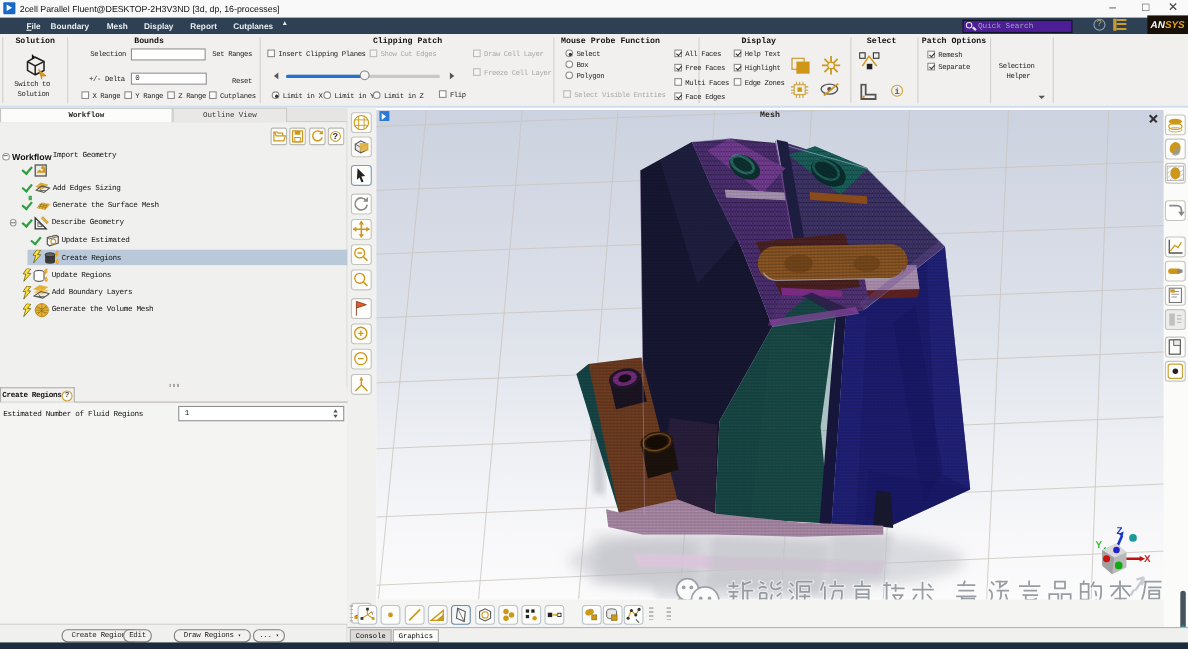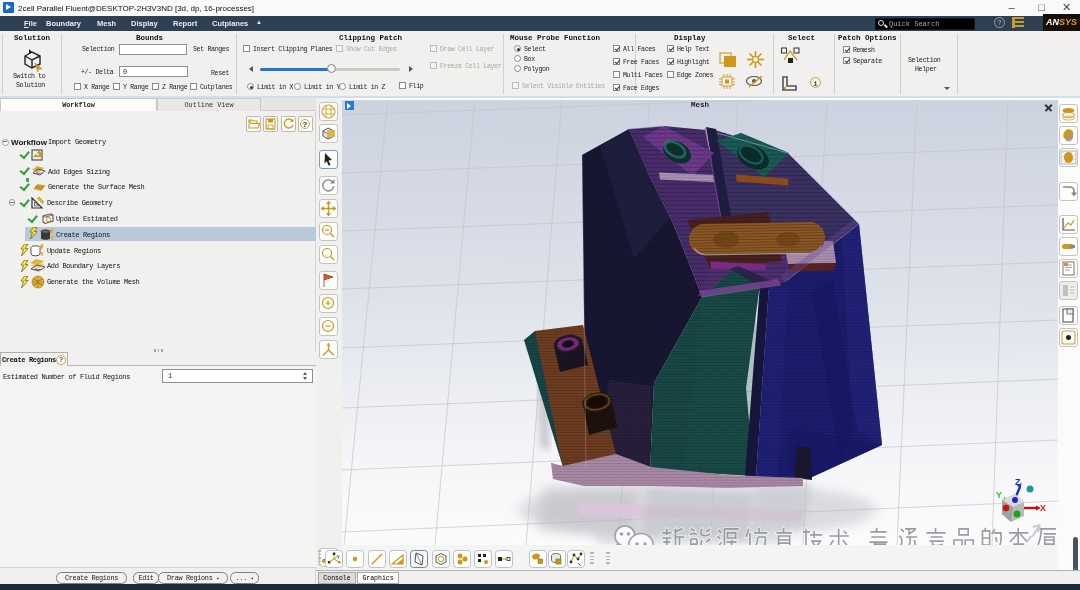--- a/index.html
+++ b/index.html
@@ -9,21 +9,21 @@
 #app{position:relative;width:1080px;height:590px;}
 
 #titlebar{left:0;top:0;width:1080px;height:16px;background:#f9f9f9;}
 #titletext{left:18px;top:3.5px;font-family:"Liberation Sans",sans-serif;font-size:8px;color:#111;}
 #appicon{left:3px;top:2px;width:11px;height:11px;background:#1868c8;border-radius:1px;}
 #appicon:after{content:"";position:absolute;left:3px;top:2px;border-left:5px solid #fff;border-top:3.5px solid transparent;border-bottom:3.5px solid transparent;}
 .winbtn{top:1px;width:13px;height:13px;color:#444;font-size:11px;line-height:13px;text-align:center;font-family:"Liberation Sans",sans-serif;}
 
 #menubar{left:0;top:16px;width:1080px;height:15px;background:#2e4054;}
 .mitem{position:absolute;top:18.5px;color:#e8edf2;font-size:7.5px;font-weight:bold;font-family:"Liberation Sans",sans-serif;}
-#qsearch{left:875px;top:17.5px;width:100px;height:12.5px;background:#000000;border:1px solid #0c1620;color:#9aa8b4;font-size:7px;line-height:11px;padding-left:13px;}
+#qsearch{left:875px;top:17.5px;width:100px;height:12.5px;background:#4c1d95;border:1px solid #0c1620;color:#9aa8b4;font-size:7px;line-height:11px;padding-left:13px;}
 #qsearch .mag{position:absolute;left:2px;top:1px;width:6px;height:6px;border:1.4px solid #dfe6ec;border-radius:50%;}
 #qsearch .mag:after{content:"";position:absolute;left:4.5px;top:4.5px;width:3.5px;height:1.6px;background:#dfe6ec;transform:rotate(45deg);}
 #ansyslogo{left:1043px;top:14px;width:37px;height:17px;background:#181007;color:#fff;font-family:"Liberation Sans",sans-serif;font-weight:bold;font-size:9px;line-height:17px;text-align:center;font-style:italic;}
 #ansyslogo span{color:#d8a21e;}
 
 #ribbon{left:0;top:31px;width:1080px;height:65px;background:#f1f0ee;}
 #ribbonline{left:0;top:96px;width:1080px;height:2px;background:#cfdfef;}
 .rsep{position:absolute;top:3px;width:1px;height:60px;background:#d2d0cc;}
 .rhead{position:absolute;top:3px;font-size:7.5px;font-weight:bold;color:#111;white-space:nowrap;}
 .rlab{position:absolute;font-size:6.6px;color:#222;white-space:nowrap;letter-spacing:-0.35px;}
@@ -111,21 +111,21 @@
     <div class="rhead" style="left:14px;top:34px;">Solution</div>
     <svg class="abs" style="left:21px;top:48px;" width="23" height="25" viewBox="0 0 23 25">
       <path d="M4 8 L11 4 L19 8 L19 16 L11 20 L4 16 Z" fill="none" stroke="#222" stroke-width="1.4"></path>
       <path d="M4 8 L11 12 L19 8 M11 12 L11 20" fill="none" stroke="#222" stroke-width="1.4"></path>
       <path d="M8 1 l3 3 l-3 2 z" fill="#111"></path>
       <path d="M14 15 l7 6 l-4 0 l0 3 z" fill="#e09a20" stroke="#b87c10" stroke-width="0.6"></path>
     </svg>
     <div class="rlab" style="left:13px;top:73px;">Switch to</div>
     <div class="rlab" style="left:16px;top:82px;">Solution</div>
 
-    <div class="rhead" style="left:136px;top:34px;">Bounds</div>
+    <div class="rhead" style="left:122px;top:34px;">Bounds</div>
     <div class="rlab" style="left:82px;top:46px;">Selection</div>
     <div class="inp" style="left:119px;top:44px;width:68px;height:11px;"></div>
     <div class="rlab" style="left:193px;top:46px;">Set Ranges</div>
     <div class="rlab" style="left:81px;top:69px;">+/- Delta</div>
     <div class="inp" style="left:119px;top:66px;width:69px;height:11px;padding-left:3px;line-height:10px;">0</div>
     <div class="rlab" style="left:211px;top:70px;">Reset</div>
     <div class="cb" style="left:74px;top:83px;"></div>
       <div class="rlab" style="left:84px;top:84px;">X Range</div>
     <div class="cb" style="left:113px;top:83px;"></div>
       <div class="rlab" style="left:123px;top:84px;">Y Range</div>
@@ -353,21 +353,21 @@
     <div class="abs" id="crbox"></div>
     <div class="trow" style="left:2px;top:355.5px;font-weight:bold;">Create Regions</div>
     <div class="abs" style="left:56px;top:354.5px;width:10px;height:10px;border:1.2px solid #caa23a;border-radius:50%;background:#fdfdfc;color:#555;font-size:7px;font-weight:bold;text-align:center;line-height:9px;">?</div>
     <div class="abs" id="form"></div>
     <div class="trow" style="left:3px;top:372.5px;">Estimated Number of Fluid Regions</div>
     <div class="inp" style="left:162px;top:369px;width:151px;height:13.5px;padding-left:5px;line-height:12.5px;">1</div>
     <div class="abs" style="left:303px;top:372px;border-bottom:3px solid #555;border-left:2.8px solid transparent;border-right:2.8px solid transparent;"></div>
     <div class="abs" style="left:303px;top:377px;border-top:3px solid #555;border-left:2.8px solid transparent;border-right:2.8px solid transparent;"></div>
 
     <div class="btn" style="left:56px;width:71px;">Create Regions</div>
-    <div class="btn" style="left:133px;width:26px;">Edit</div>
+    <div class="btn" style="left:112px;width:26px;">Edit</div>
     <div class="btn" style="left:158px;width:70px;">Draw Regions <span style="font-size:5px;">▾</span></div>
     <div class="btn" style="left:230px;width:29px;">... <span style="font-size:5px;">▾</span></div>
   </div>
 
   <div class="abs" id="canvas"></div>
   <div id="canvas-content">
   <svg class="abs" style="left:342px;top:100px;" width="716" height="445" viewBox="0 2 716 445">
     <defs>
       <pattern id="mesh" width="5" height="4.2" patternUnits="userSpaceOnUse">
         <path d="M0 0 L2.5 4.2 L5 0 M0 4.2 L2.5 0 L5 4.2 M0 2.1 L5 2.1" stroke="#000" stroke-width="0.4" fill="none" opacity="0.85"></path>

